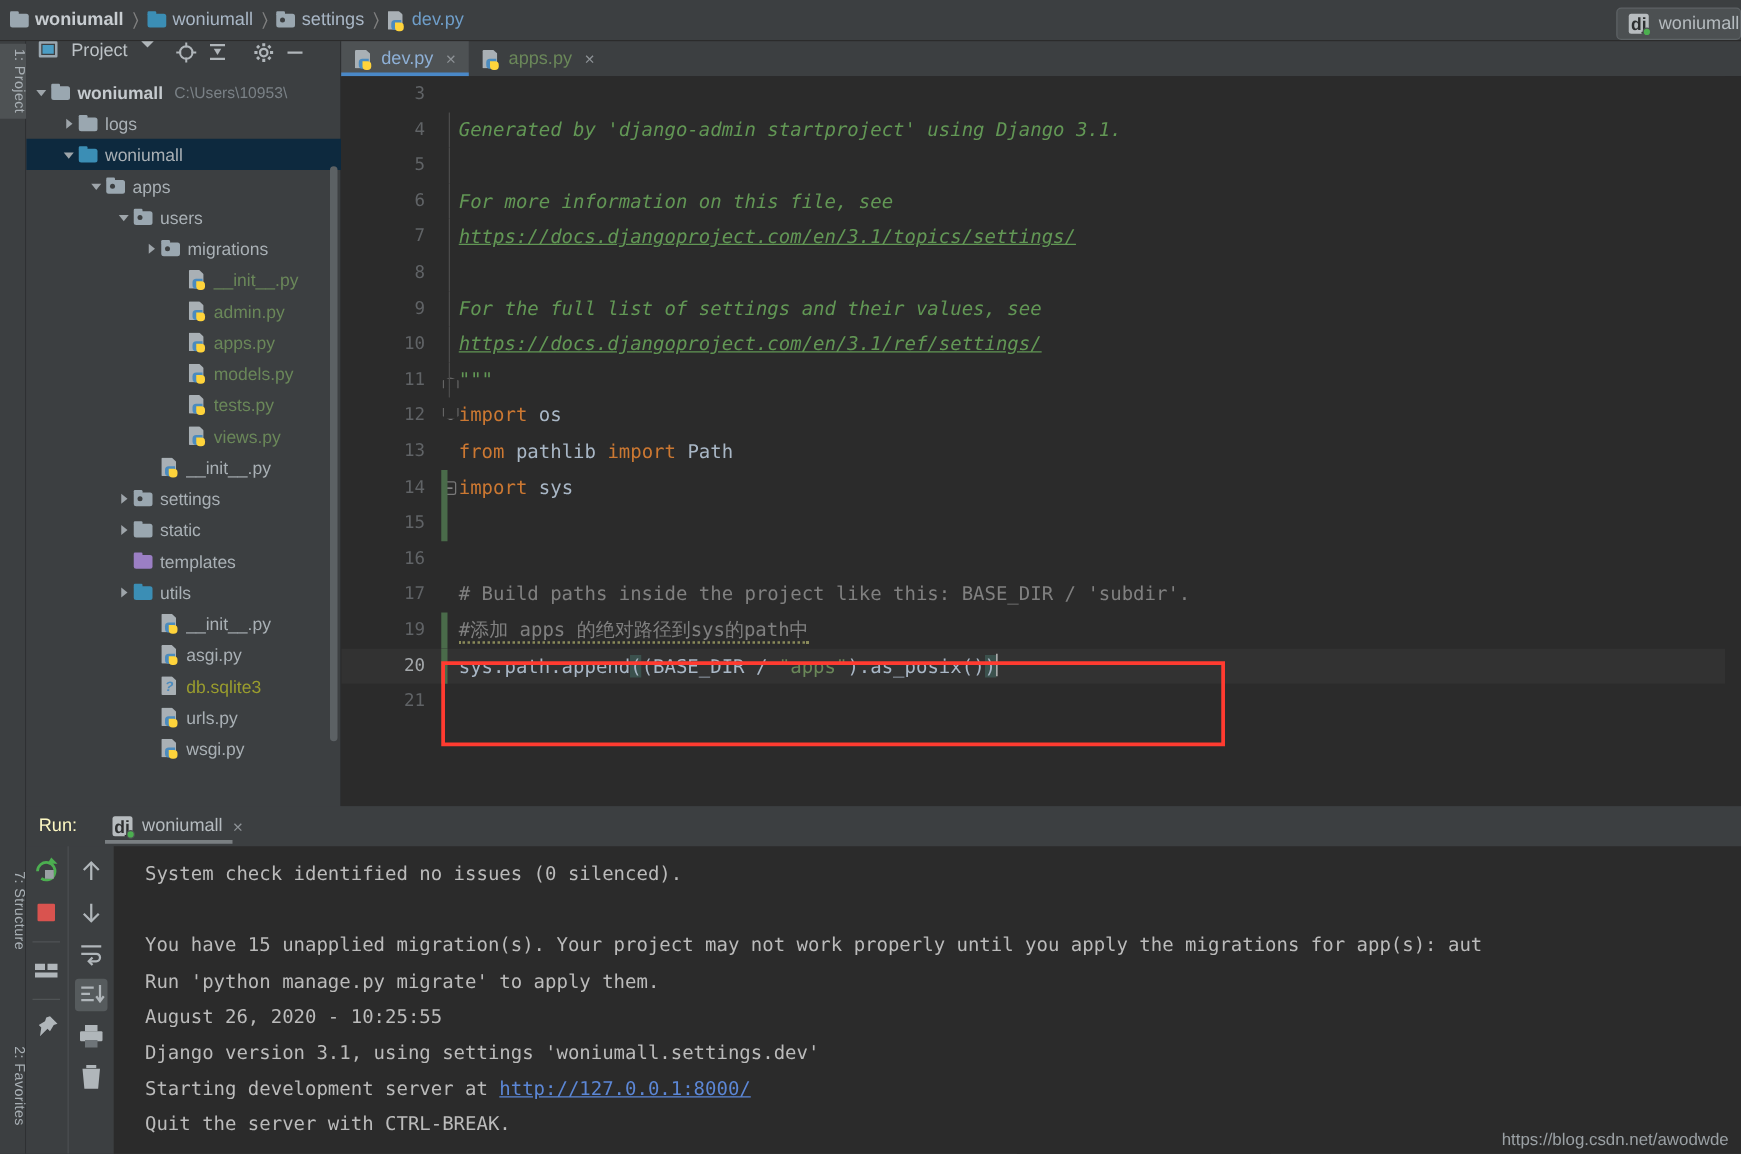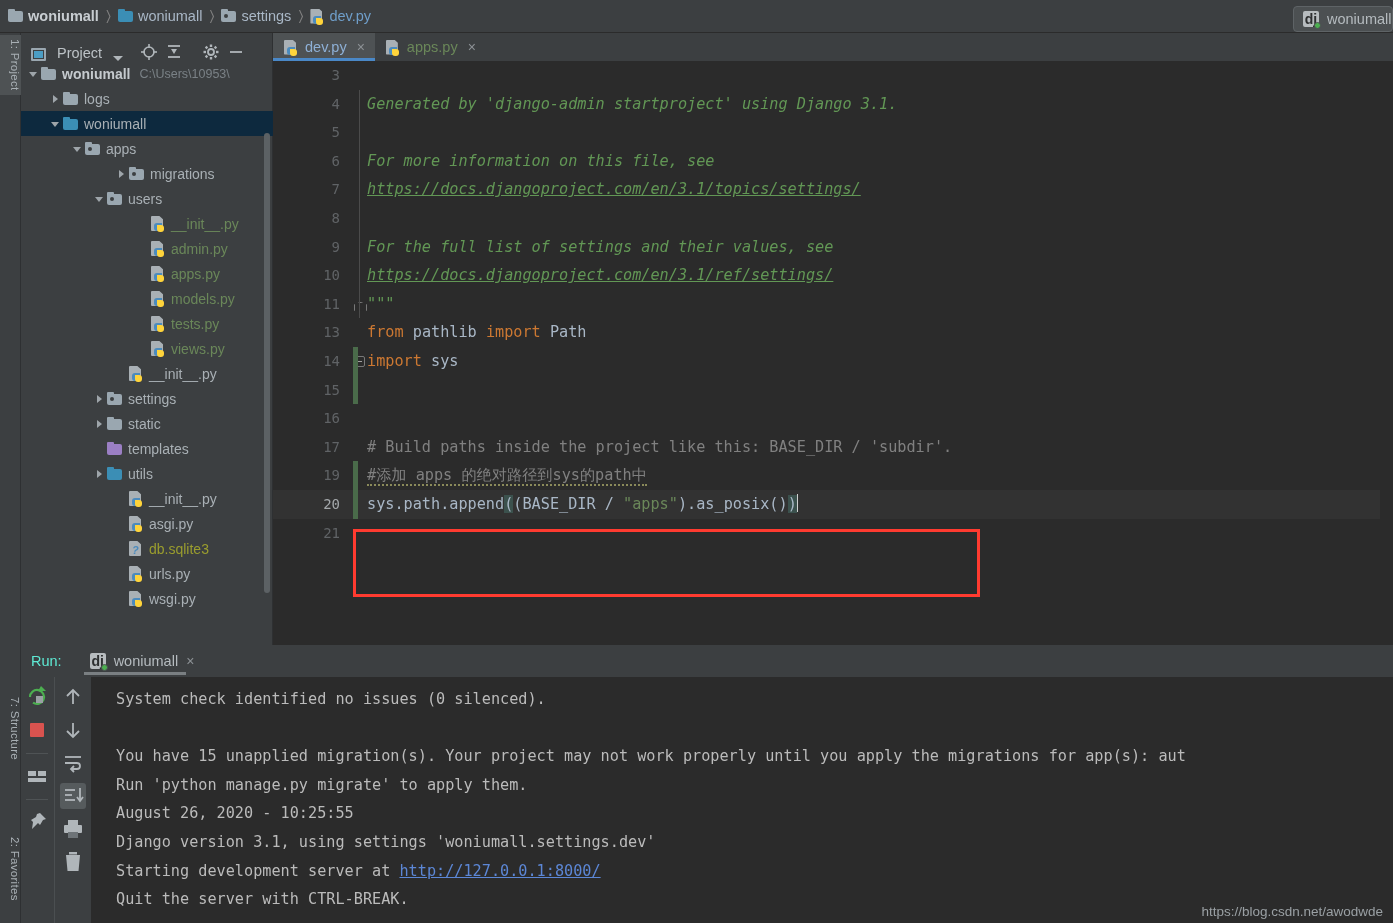--- a/index.html
+++ b/index.html
@@ -98,21 +98,21 @@
     padding: 4px 0;
   }
   .vtab.active { background: #4e5254; }
 
   
   .projwin {
     position: absolute; left: 21px; top: 33px; width: 252px; height: 612px;
     background: #3c3f41; border-right: 1px solid #2e3032;
   }
   .projhdr {
-    height: 28px; display: flex; align-items: flex-end; padding-left: 10px; gap: 7px;
+    height: 28px; display: flex; align-items: flex-start; padding-left: 10px; gap: 7px;
   }
   .projhdr .title { font-size: 14.5px; color: #bcc2c6; margin-left: 4px; }
   .sqr-ico {
     width: 15px; height: 13px; border: 2px solid #9aa7b0; border-radius: 1px;
     position: relative; background: #3c3f41;
   }
   .sqr-ico::after {
     content: ""; position: absolute; left: 1px; top: 1px; right: 1px; bottom: 1px;
     background: #4b9dc4;
   }
@@ -224,21 +224,21 @@
 
   .edscroll {
     position: absolute; right: 0; top: 28px; width: 13px; height: 584px; background: #2b2b2b;
   }
 
   
   .runwin {
     position: absolute; left: 21px; top: 645px; width: 1372px; height: 278px; background: #3c3f41;
   }
   .runhdr { height: 32px; display: flex; align-items: center; padding-left: 10px; }
-  .runhdr .rlabel { font-size: 14.5px; color: #5eead4; margin-right: 22px; }
+  .runhdr .rlabel { font-size: 14.5px; color: #fef9c3; margin-right: 22px; }
   .runtab {
     display: flex; align-items: center; gap: 8px; position: relative; height: 32px;
     padding: 0 6px;
   }
   .runtab::after {
     content: ""; position: absolute; left: 0; right: 14px; bottom: 2px; height: 3px; background: #7a7f82;
   }
   .runtab .rname { font-size: 14.5px; color: #b5bbbf; }
   .runtab .xbtn { color: #8d9296; font-size: 14px; }
 
@@ -384,34 +384,34 @@
         </div>
         <div class="trow">
           <span style="display:inline-block;width:50px"></span>
           <span class="tarrow open"></span>
           <span class="folder-ico pkg">
             <i class="dot"></i>
           </span>
           <span class="tlabel ">apps</span>
         </div>
         <div class="trow">
+          <span style="display:inline-block;width:72px"></span>
+          <span class="tarrow open"></span>
+          <span class="folder-ico pkg">
+            <i class="dot"></i>
+          </span>
+          <span class="tlabel ">users</span>
+        </div>
+        <div class="trow">
           <span style="display:inline-block;width:94px"></span>
           <span class="tarrow closed"></span>
           <span class="folder-ico pkg">
             <i class="dot"></i>
           </span>
           <span class="tlabel ">migrations</span>
-        </div>
-        <div class="trow">
-          <span style="display:inline-block;width:72px"></span>
-          <span class="tarrow open"></span>
-          <span class="folder-ico pkg">
-            <i class="dot"></i>
-          </span>
-          <span class="tlabel ">users</span>
         </div>
         <div class="trow">
           <span style="display:inline-block;width:116px"></span>
           <span class="tarrow"></span>
           <span class="py-ico">
             <i class="p1"></i>
             <i class="p2"></i>
           </span>
           <span class="tlabel green">__init__.py</span>
         </div>
@@ -566,20 +566,21 @@
     <div class="editor" id="editor">
         <div class="codeline"><span class="gutter">3</span><span class="foldbar"></span><span class="codetext"></span></div>
         <div class="codeline"><span class="gutter">4</span><span class="foldbar"></span><span class="vline"></span><span class="codetext"><span class="cm">Generated by 'django-admin startproject' using Django 3.1.</span></span></div>
         <div class="codeline"><span class="gutter">5</span><span class="foldbar"></span><span class="vline"></span><span class="codetext"></span></div>
         <div class="codeline"><span class="gutter">6</span><span class="foldbar"></span><span class="vline"></span><span class="codetext"><span class="cm">For more information on this file, see</span></span></div>
         <div class="codeline"><span class="gutter">7</span><span class="foldbar"></span><span class="vline"></span><span class="codetext"><span class="cmlink">https://docs.djangoproject.com/en/3.1/topics/settings/</span></span></div>
         <div class="codeline"><span class="gutter">8</span><span class="foldbar"></span><span class="vline"></span><span class="codetext"></span></div>
         <div class="codeline"><span class="gutter">9</span><span class="foldbar"></span><span class="vline"></span><span class="codetext"><span class="cm">For the full list of settings and their values, see</span></span></div>
         <div class="codeline"><span class="gutter">10</span><span class="foldbar"></span><span class="vline"></span><span class="codetext"><span class="cmlink">https://docs.djangoproject.com/en/3.1/ref/settings/</span></span></div>
         <div class="codeline"><span class="gutter">11</span><span class="foldbar"><span class="fold-top"></span></span><span class="vline"></span><span class="codetext"><span class="cm">"""</span></span></div>
+        <div class="codeline"><span class="gutter">12</span><span class="foldbar"><span class="fold-bot"></span></span><span class="codetext"><span class="kw">import</span> <span class="fn">os</span></span></div>
         <div class="codeline"><span class="gutter">13</span><span class="foldbar"></span><span class="codetext"><span class="kw">from</span> <span class="fn">pathlib</span> <span class="kw">import</span> <span class="fn">Path</span></span></div>
         <div class="codeline"><span class="gutter">14</span><span class="foldbar"><span class="fold-m"></span></span><span class="chgbar"></span><span class="codetext"><span class="kw">import</span> <span class="fn">sys</span></span></div>
         <div class="codeline"><span class="gutter">15</span><span class="foldbar"></span><span class="chgbar"></span><span class="codetext"></span></div>
         <div class="codeline"><span class="gutter">16</span><span class="foldbar"></span><span class="codetext"></span></div>
         <div class="codeline"><span class="gutter">17</span><span class="foldbar"></span><span class="codetext"><span class="hash"># Build paths inside the project like this: BASE_DIR / 'subdir'.</span></span></div>
         <div class="codeline"><span class="gutter">19</span><span class="foldbar"></span><span class="chgbar"></span><span class="codetext"><span class="hash squig">#添加 apps 的绝对路径到sys的path中</span></span></div>
         <div class="codeline cur"><span class="gutter">20</span><span class="foldbar"></span><span class="chgbar"></span><span class="codetext">sys.path.append<span class="brmatch">(</span>(BASE_DIR / <span class="str">"apps"</span>).as_posix()<span class="brmatch">)</span><span class="caret-bar"></span></span></div>
         <div class="codeline"><span class="gutter">21</span><span class="foldbar"></span><span class="codetext"></span></div>
       </div>
     <div class="edscroll"></div>

